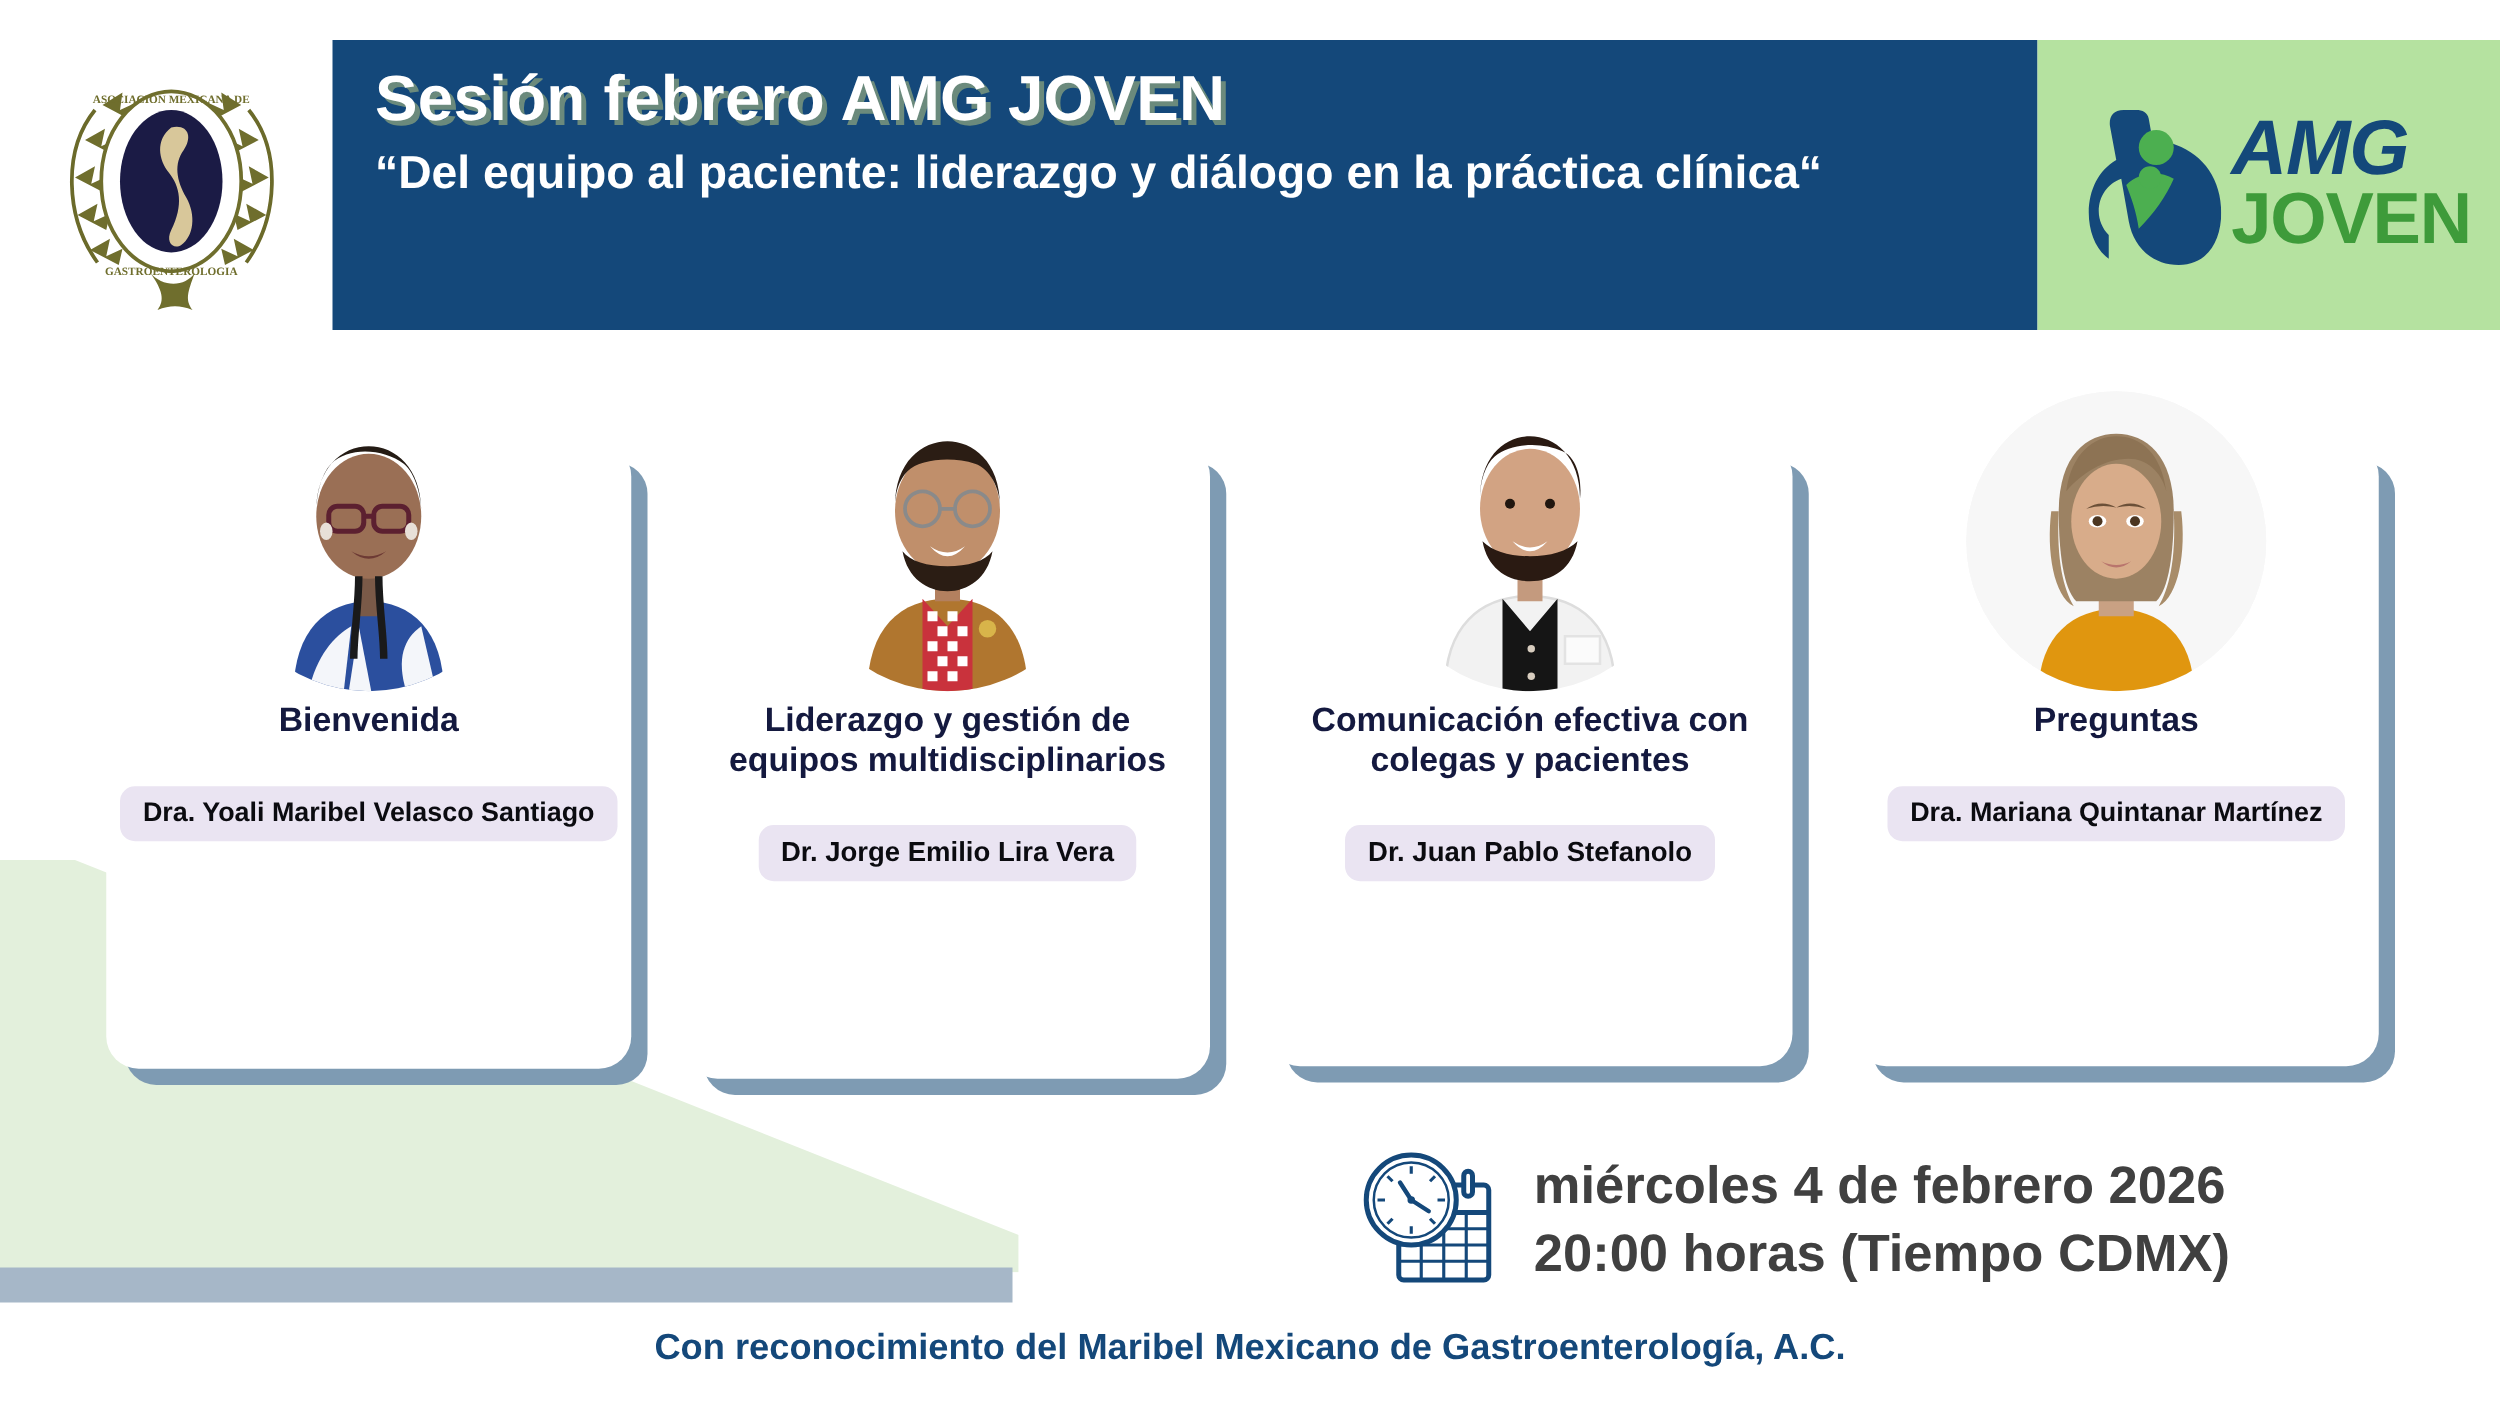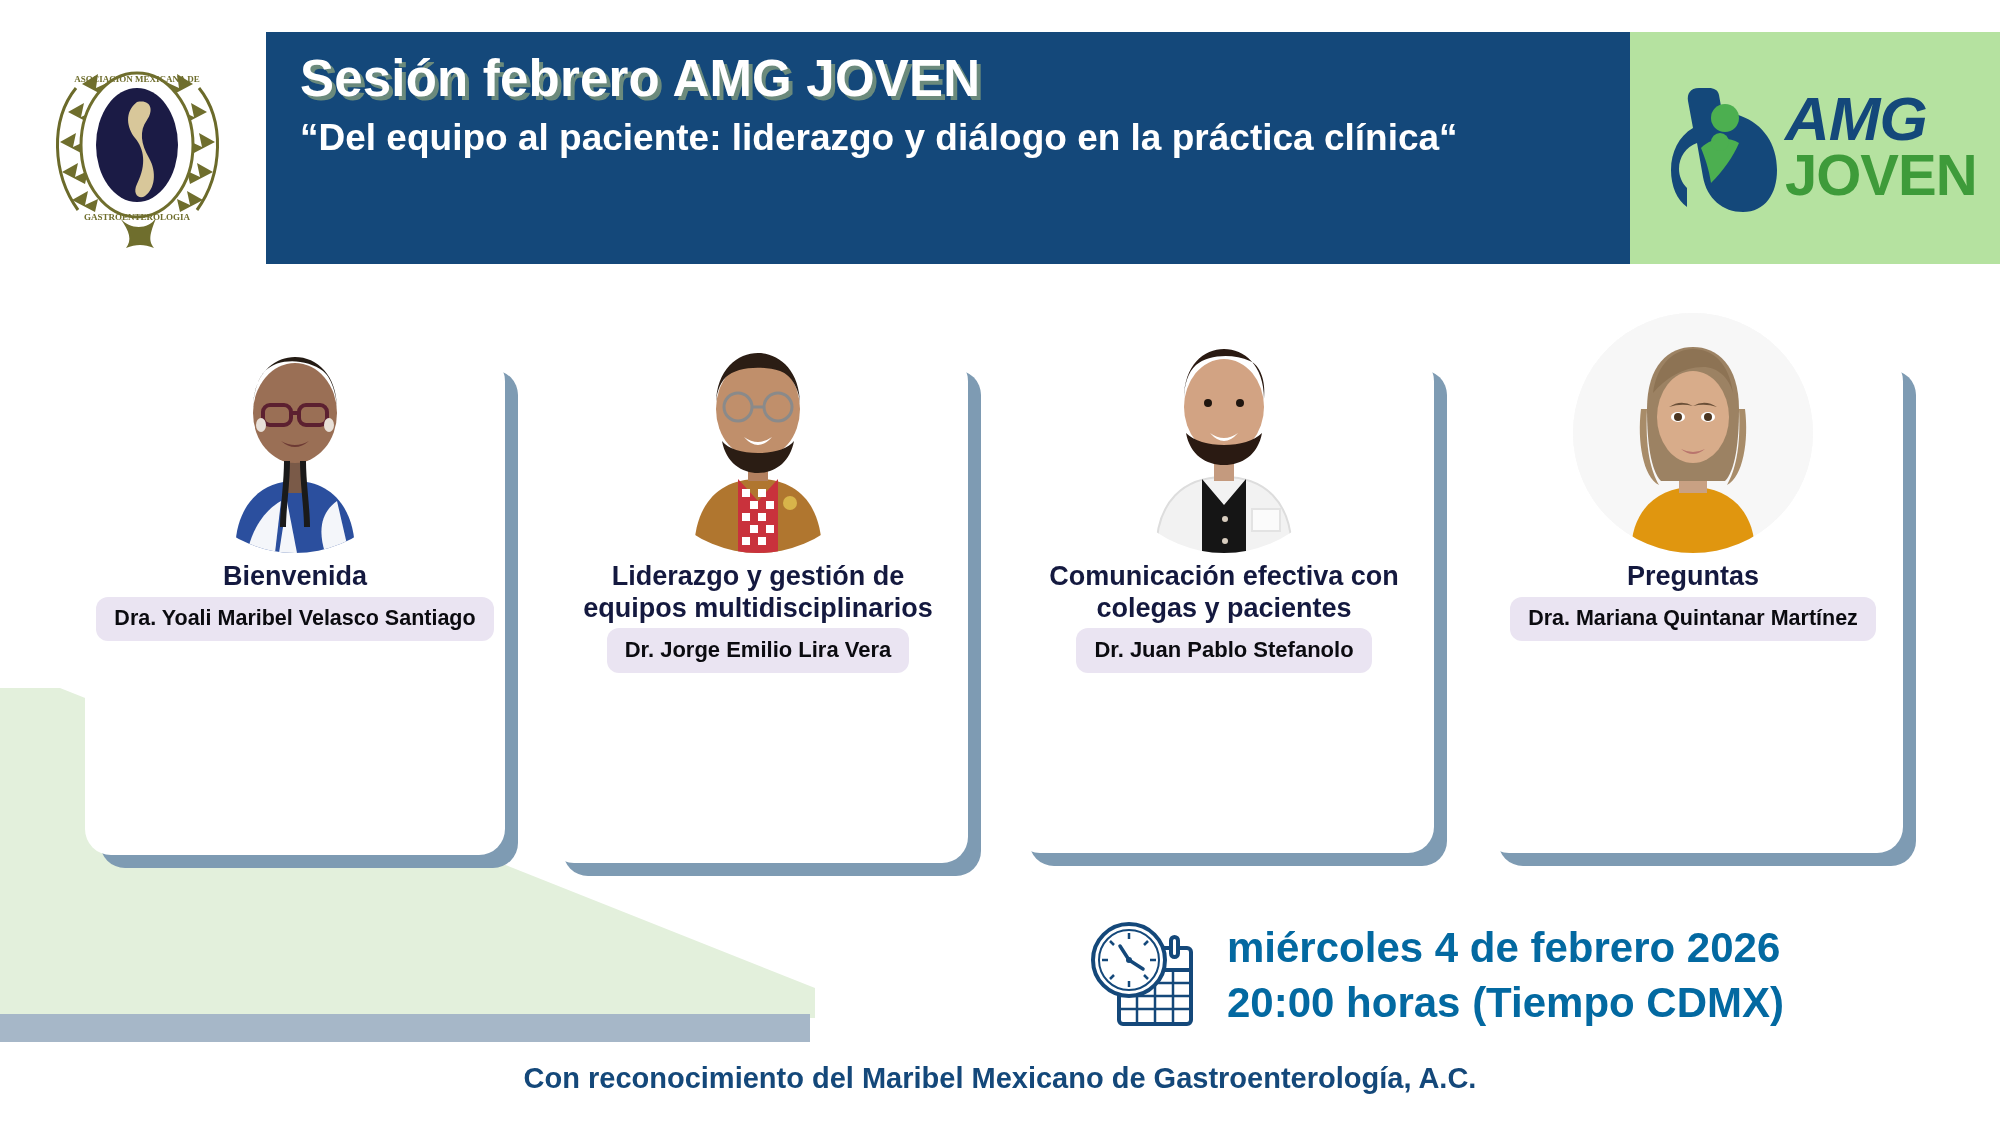--- a/index.html
+++ b/index.html
@@ -177,21 +177,21 @@
   .card-role {
     margin-top: 8px;
     font-size: 27px;
     font-weight: bold;
     color: #14193f;
     text-align: center;
     line-height: 1.17;
     padding: 0 12px;
   }
   .name-pill {
-    margin-top: 4px;
+    margin-top: 36px;
     background: #eae4f2;
     border-radius: 12px;
     padding: 9px 18px 10px 18px;
     font-size: 22px;
     font-weight: bold;
     color: #0b0b10;
     text-align: center;
     white-space: nowrap;
   }
   .card-1 .name-pill { font-size: 21.5px; }
@@ -202,21 +202,21 @@
     position: absolute;
     left: 1085px;
     top: 920px;
     display: flex;
     align-items: center;
     z-index: 6;
   }
   .clockcal-icon { width: 118px; height: 112px; flex: 0 0 auto; }
   .date-lines {
     margin-left: 24px;
-    color: #0369a1;
+    color: #404040;
     font-weight: bold;
     font-size: 42px;
     line-height: 1.3;
     white-space: nowrap;
   }
 
   
   .footer-note {
     position: absolute;
     left: 0;

